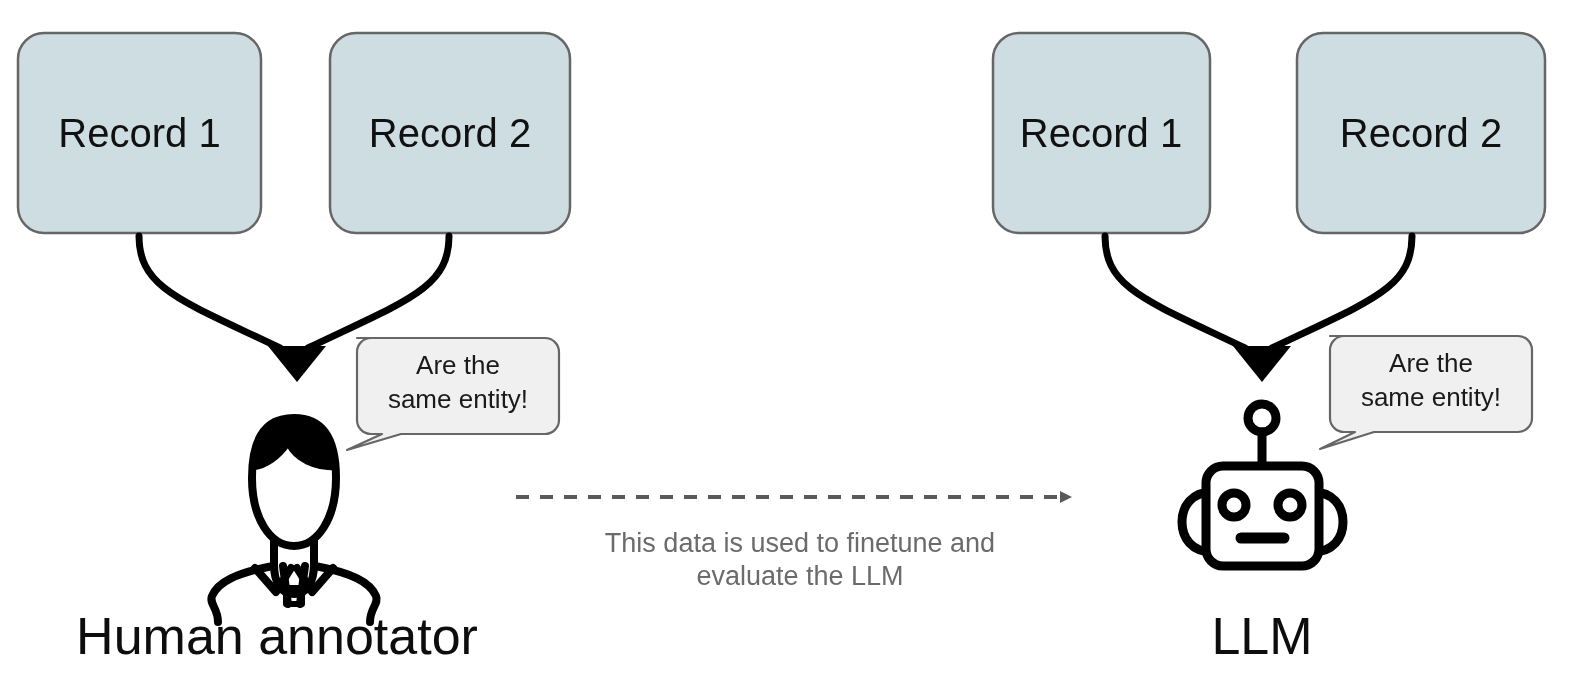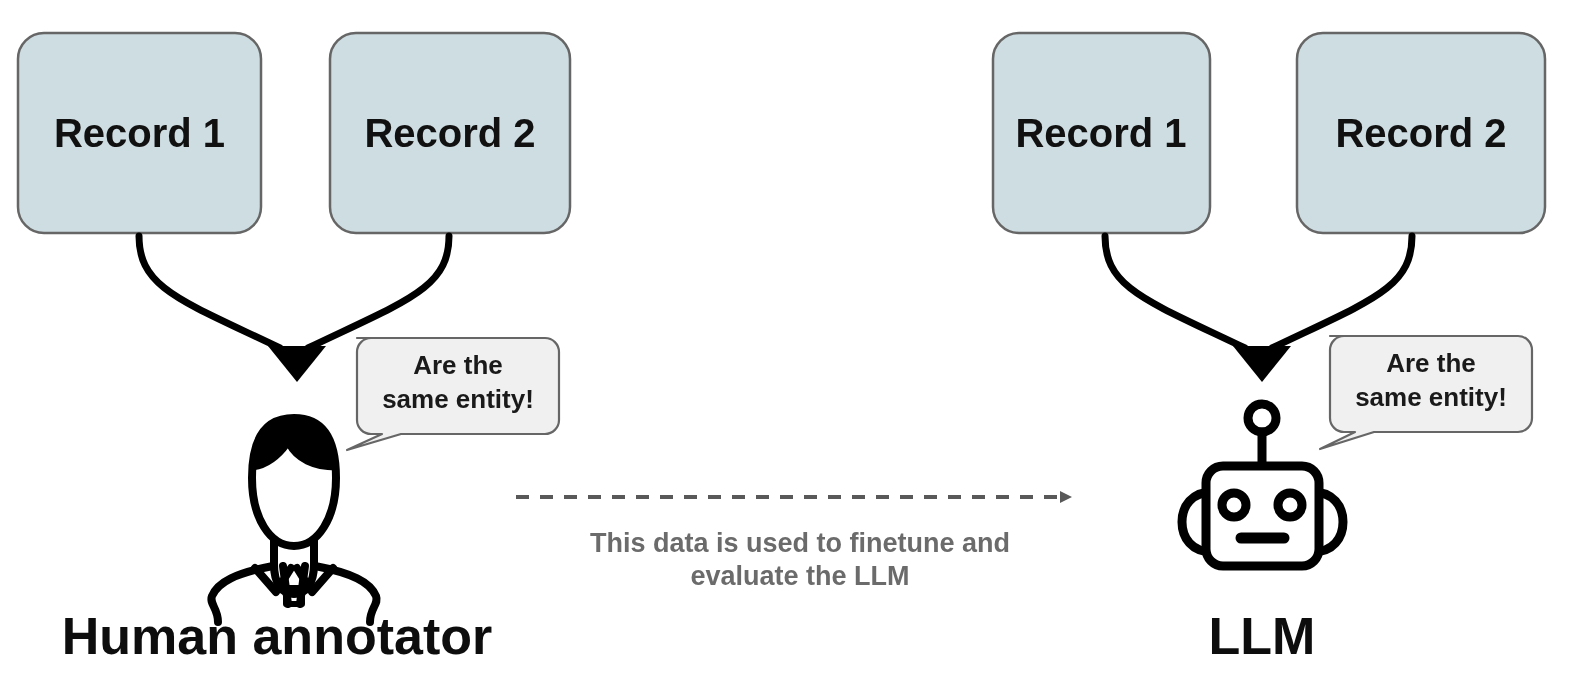--- a/index.html
+++ b/index.html
@@ -9,21 +9,20 @@
   }
   body {
     font-family: "Liberation Sans", sans-serif;
   }
   #canvas {
     position: relative;
     width: 1592px;
     height: 676px;
     background: #ffffff;
     overflow: hidden;
-    font-weight: bold;
   }
   #diagram-svg {
     position: absolute;
     left: 0;
     top: 0;
     width: 1592px;
     height: 676px;
   }
   .record-label {
     font-family: "Liberation Sans", sans-serif;

